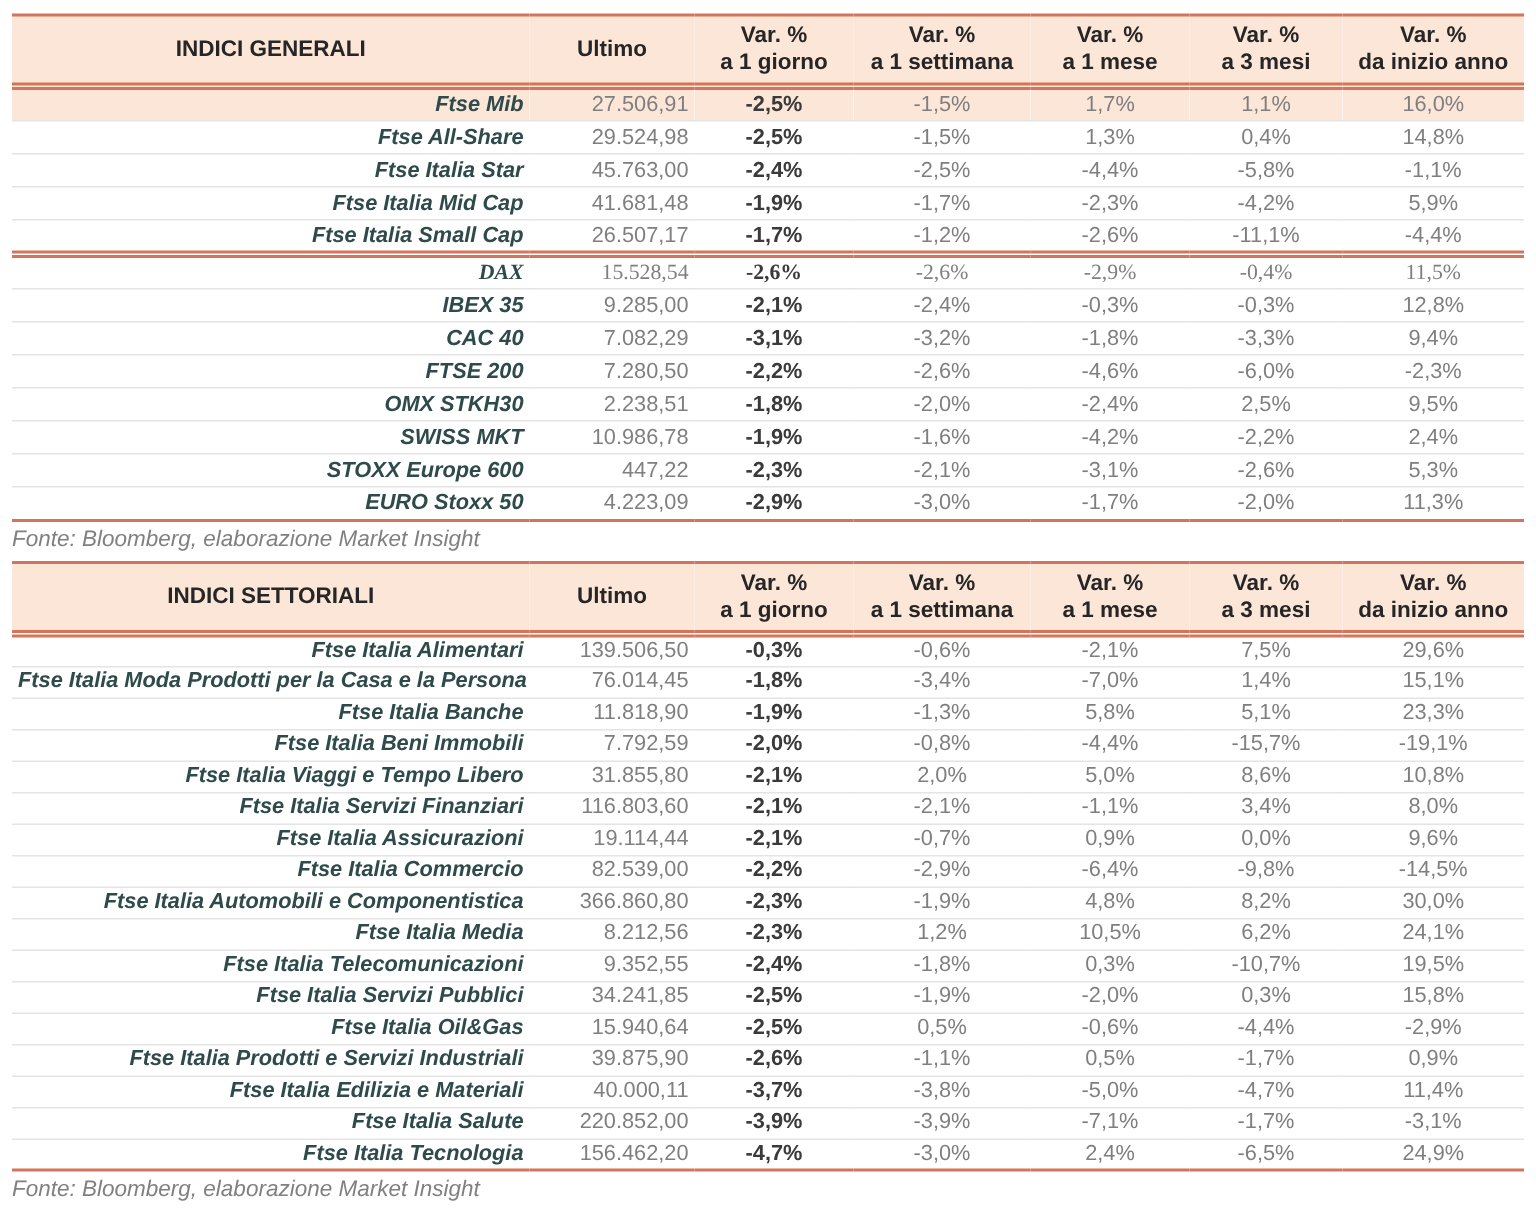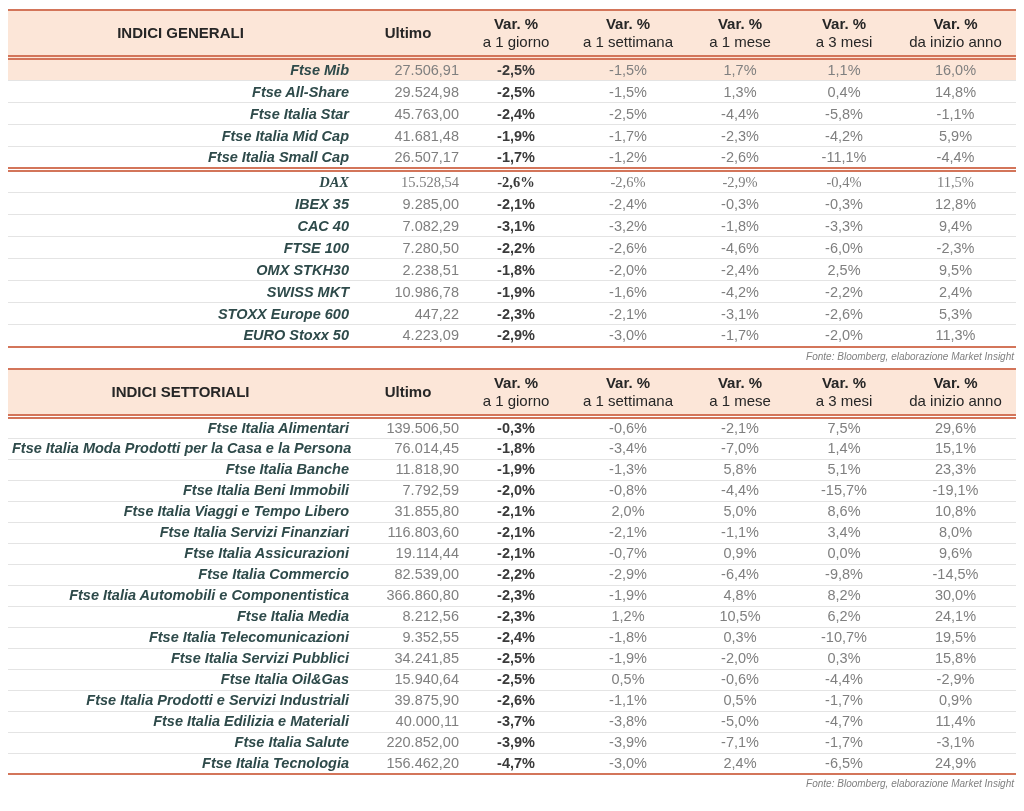--- a/index.html
+++ b/index.html
@@ -32,21 +32,21 @@
     background:var(--header-bg);
     color:var(--header-text);
     font-size:15px;
     font-weight:bold;
     text-align:center;
     vertical-align:middle;
     padding:4px 2px;
     line-height:18px;
     border-bottom:5px double var(--table-border);
   }
-  table.idx thead th .h2{font-weight:normal;}
+  table.idx thead th .h2{font-weight:bold;}
   table.idx td{
     font-size:14.5px;
     padding:0 4px;
     height:22px;
     line-height:20px;
     border-bottom:1px solid var(--row-divider);
     white-space:nowrap;
     overflow:hidden;
   }
   table.idx.compact td{height:21px;line-height:19px;font-size:14.5px;}
@@ -58,24 +58,24 @@
     font-style:italic;
     font-size:15px;
   }
   td.ultimo{text-align:right;color:var(--value-text);}
   td.var{text-align:center;color:var(--value-text);}
   td.var.d1{color:var(--day-change-text);font-weight:bold;}
   tr.highlight td{background:var(--row-highlight-bg);}
   tbody.group-sep tr:first-child td{border-top:5px double var(--table-border);font-family:Liberation Serif, serif;}
   .fonte{
     width:1008px;
-    text-align:right;
+    text-align:left;
     font-style:italic;
     color:var(--source-text);
-    font-size:10px;
+    font-size:15px;
     padding:3px 2px 6px 0;
   }
 </style>
 </head>
 <body>
 
 <table class="idx">
   <colgroup>
     <col style="width:345px">
       <col style="width:110px">
@@ -180,21 +180,21 @@
       <tr>
         <td class="name">CAC 40</td>
         <td class="ultimo">7.082,29</td>
         <td class="var d1">-3,1%</td>
         <td class="var">-3,2%</td>
         <td class="var">-1,8%</td>
         <td class="var">-3,3%</td>
         <td class="var">9,4%</td>
       </tr>
       <tr>
-        <td class="name">FTSE 100</td>
+        <td class="name">FTSE 200</td>
         <td class="ultimo">7.280,50</td>
         <td class="var d1">-2,2%</td>
         <td class="var">-2,6%</td>
         <td class="var">-4,6%</td>
         <td class="var">-6,0%</td>
         <td class="var">-2,3%</td>
       </tr>
       <tr>
         <td class="name">OMX STKH30</td>
         <td class="ultimo">2.238,51</td>

